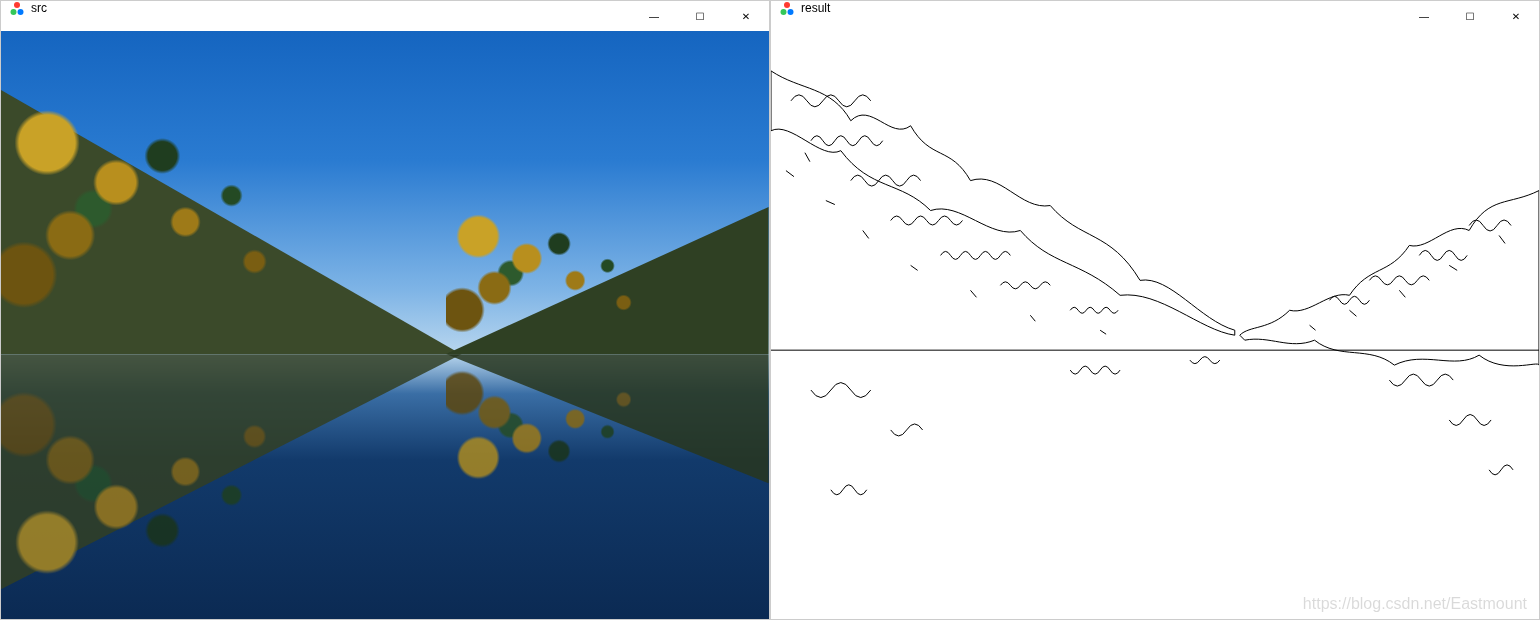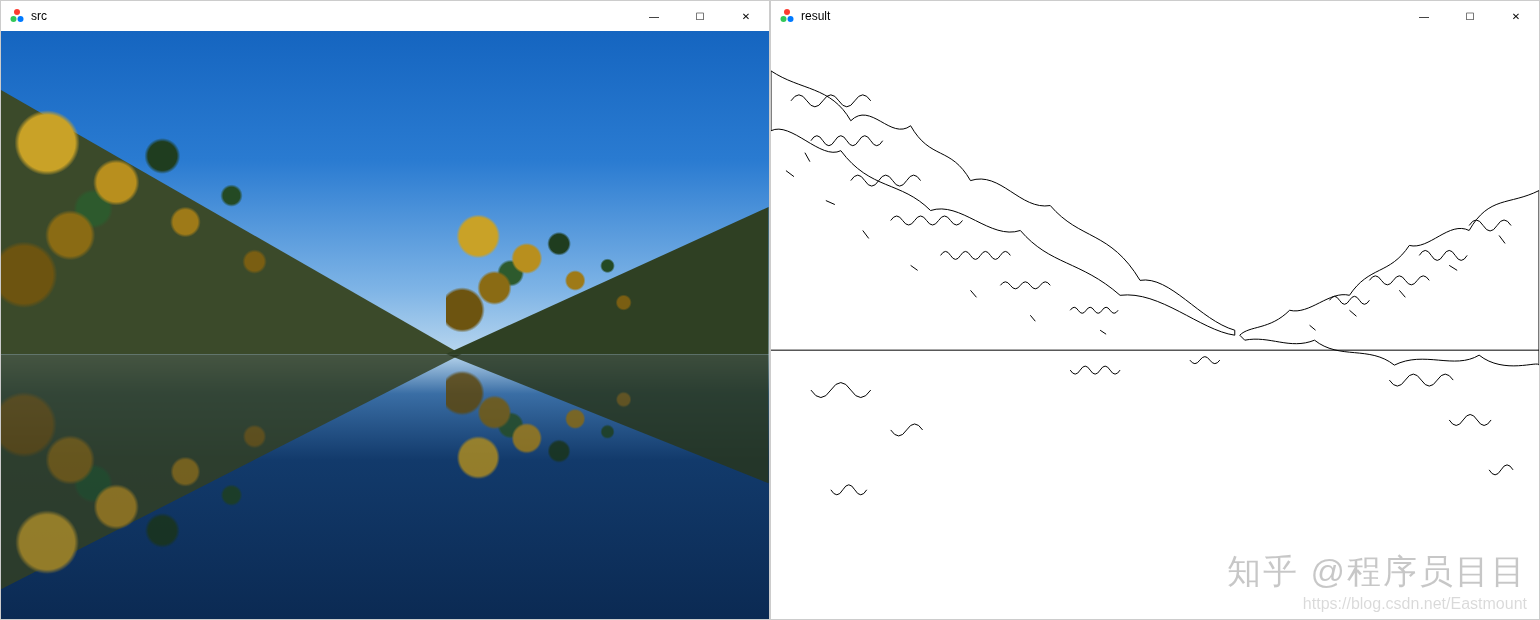--- a/index.html
+++ b/index.html
@@ -17,21 +17,21 @@
     flex-direction: column;
     background: #fff;
     border: 1px solid #ccc;
     position: relative;
   }
   .window.left  { width: 770px; height: 620px; }
   .window.right { width: 770px; height: 620px; }
   .titlebar {
     height: 30px;
     display: flex;
-    align-items: center;
+    align-items: flex-start;
     padding-left: 8px;
     background: #fff;
     color: #000;
     font-size: 12px;
     user-select: none;
   }
   .titlebar .app-icon {
     width: 16px; height: 16px;
     margin-right: 6px;
     display: inline-flex;
@@ -211,16 +211,15 @@
       <path d="M60,460 q6,10 12,0 q6,-10 12,0 q6,10 12,0"></path>
       <path d="M620,350 q8,12 16,0 q8,-12 16,0 q8,12 16,0 q8,-12 16,0"></path>
       <path d="M680,390 q7,11 14,0 q7,-11 14,0 q7,11 14,0"></path>
       <path d="M720,440 q6,10 12,0 q6,-10 12,0"></path>
       <path d="M300,340 q5,8 10,0 q5,-8 10,0 q5,8 10,0 q5,-8 10,0 q5,8 10,0"></path>
       <path d="M420,330 q5,7 10,0 q5,-7 10,0 q5,7 10,0"></path>
 
       <path d="M15,140 l8,6 M34,122 l5,9 M55,170 l9,4 M92,200 l6,8 M140,235 l7,5 M200,260 l6,7 M260,285 l5,6 M330,300 l6,4"></path>
       <path d="M540,295 l6,5 M580,280 l7,6 M630,260 l6,7 M680,235 l8,5 M730,205 l6,8"></path>
     </svg>
-    <div class="watermark">知乎 @程序员目目</div>
     <div class="watermark-sub">https://blog.csdn.net/Eastmount</div>
   </div>
 </div>
 
 </body></html>

